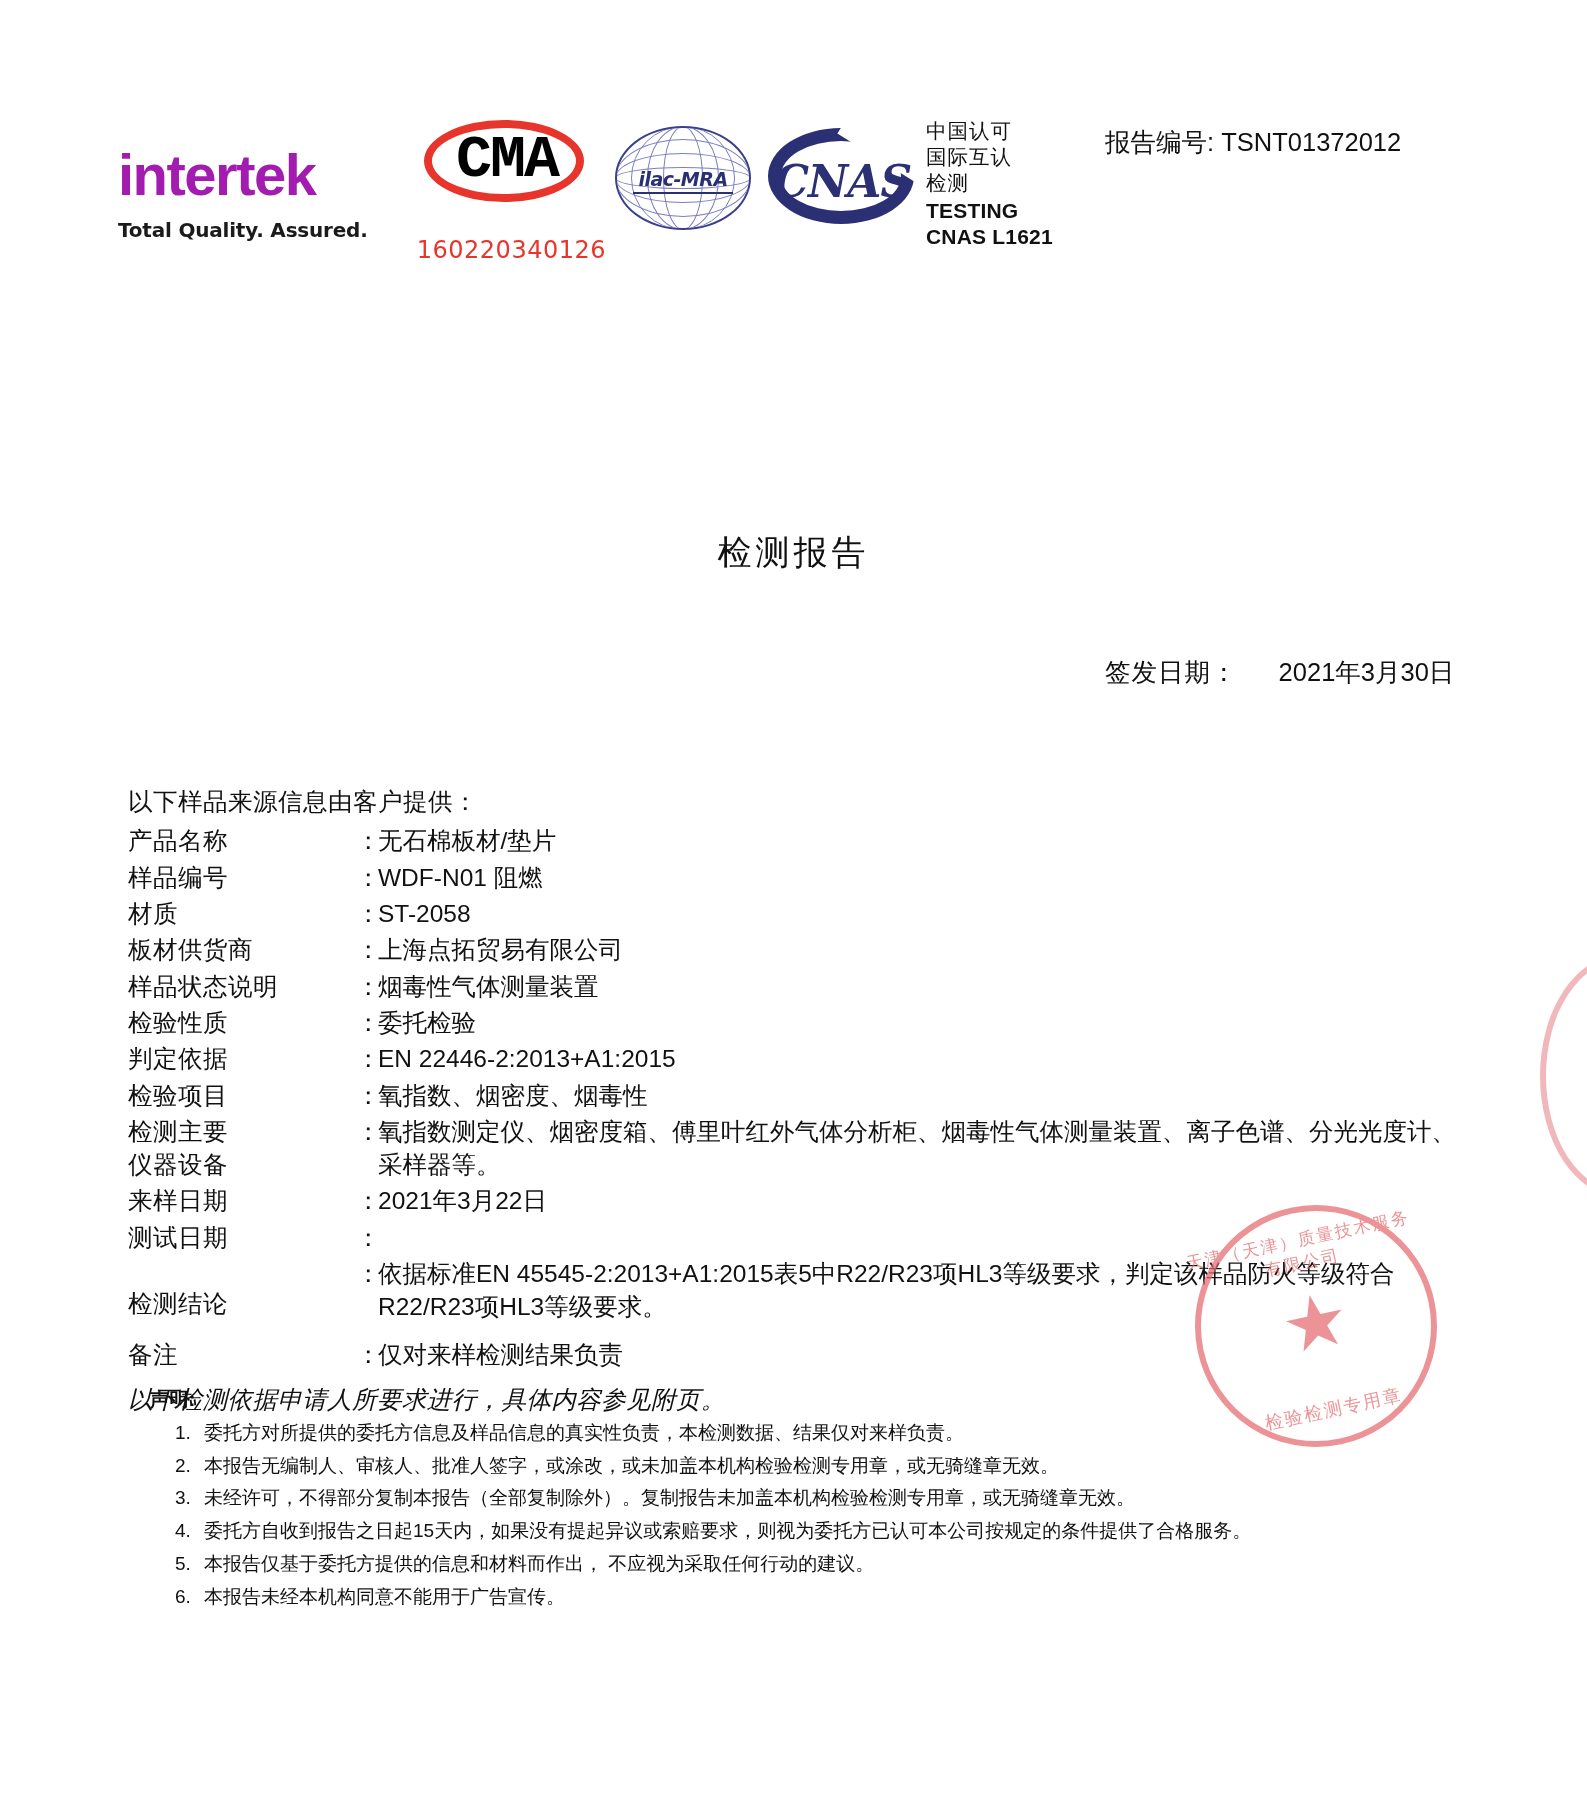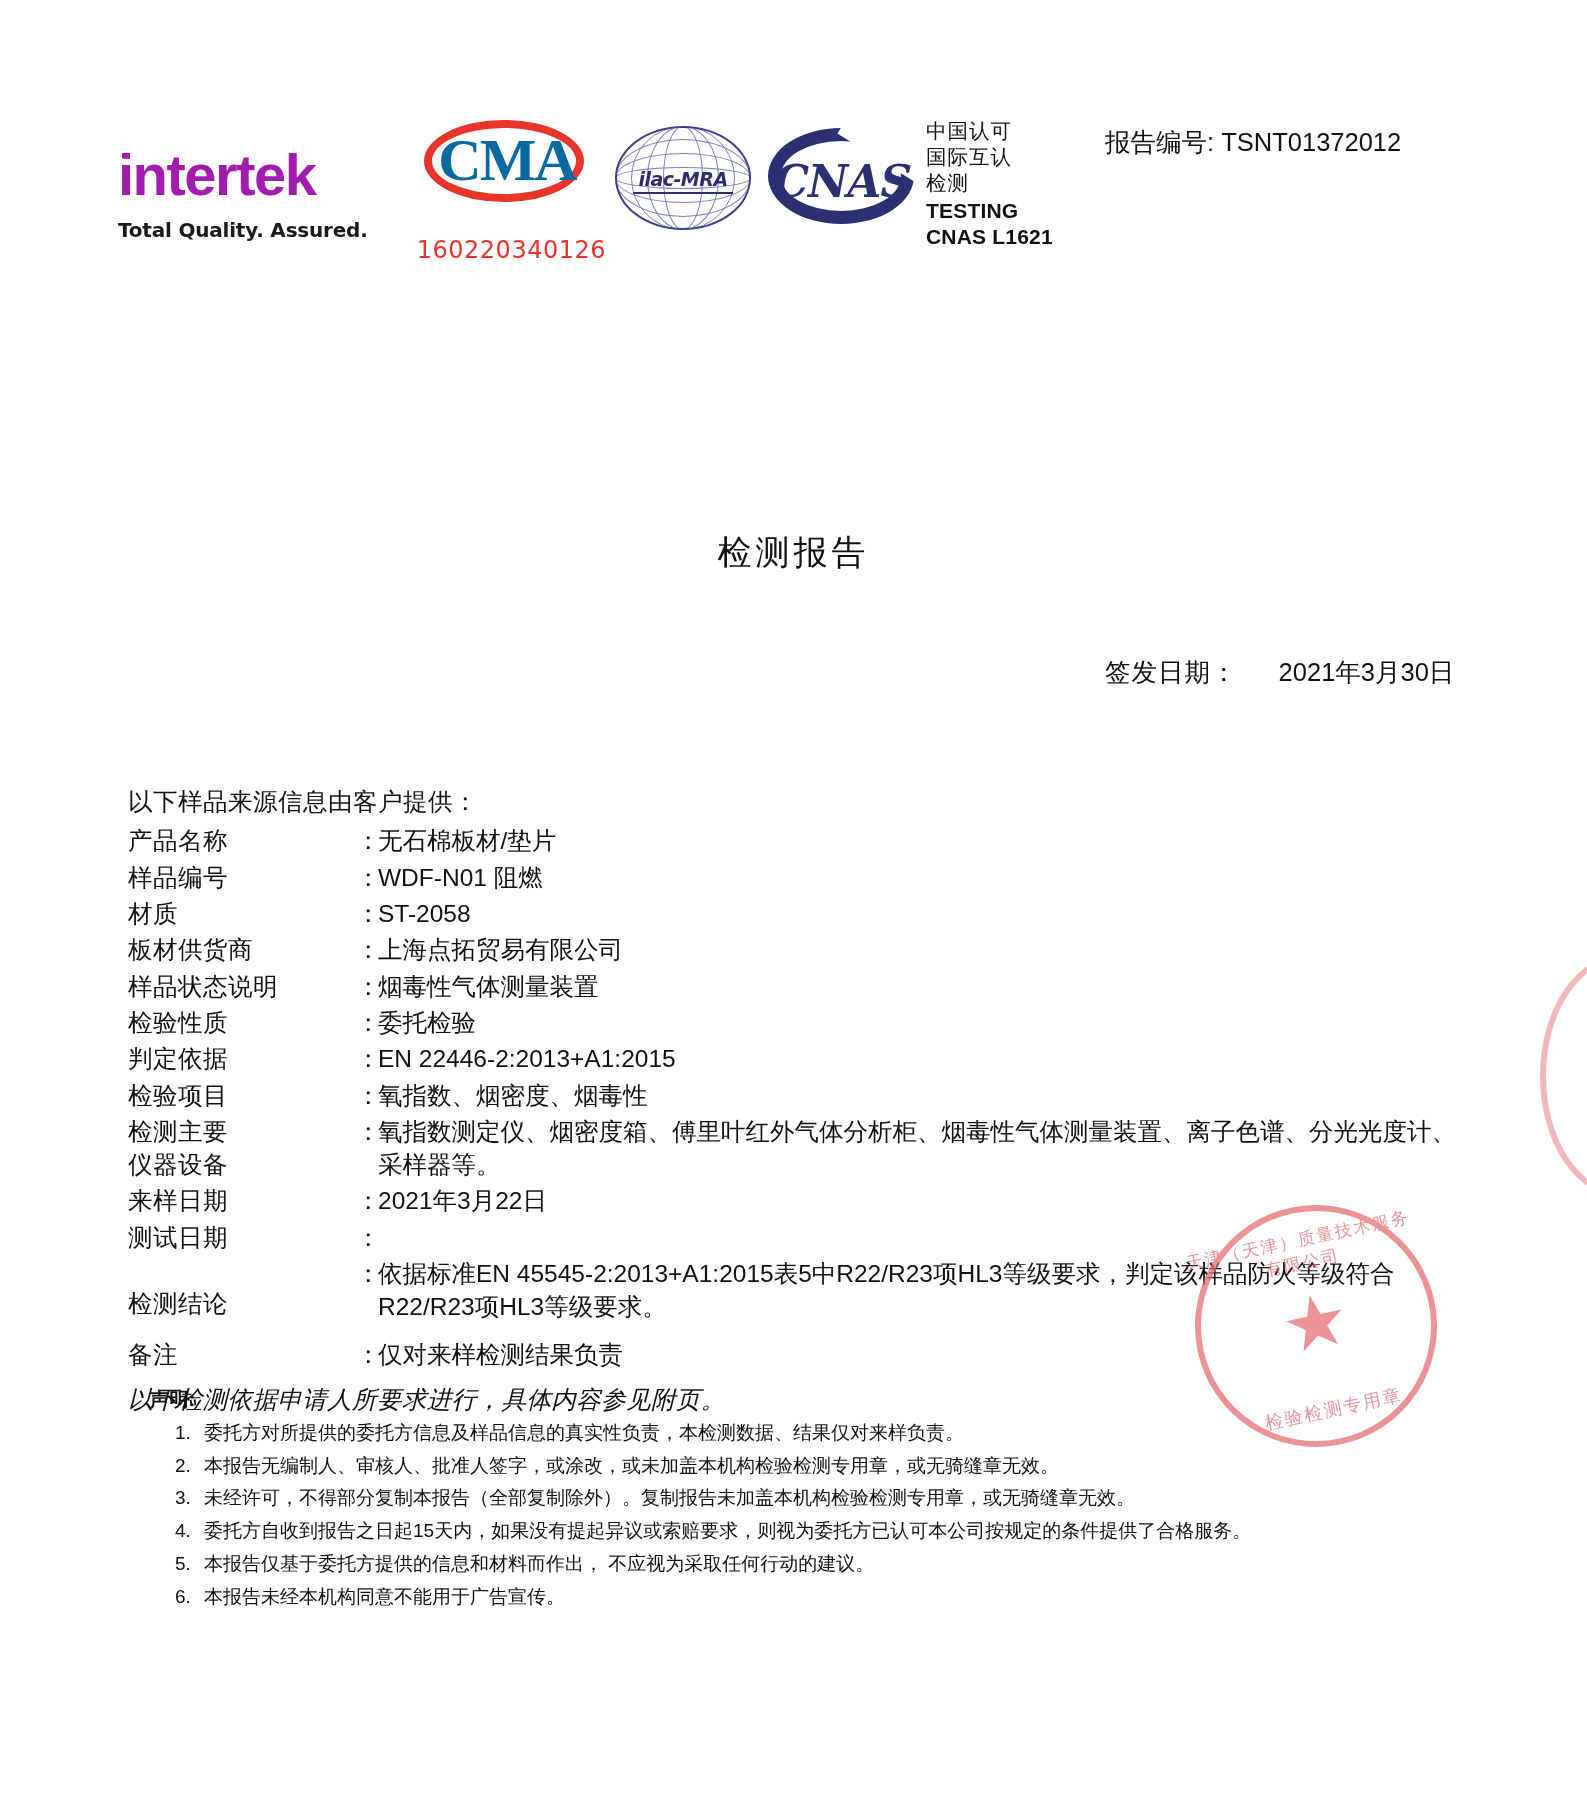--- a/index.html
+++ b/index.html
@@ -70,24 +70,24 @@
     border: 8px solid #e8352b;
     border-radius: 50%;
     box-sizing: border-box;
   }
   .cma-ring .letters {
     position: absolute;
     left: 0; top: 0;
     width: 166px;
     height: 82px;
     line-height: 80px;
-    font-family: Liberation Serif, serif;
+    font-family: Liberation Mono, monospace;
     font-size: 60px;
     font-weight: bold;
-    color: #0369a1;
+    color: #000000;
     letter-spacing: -2px;
     text-align: center;
   }
   .cma-number {
     margin-top: 28px;
     font-family: "DejaVu Sans", sans-serif;
     font-size: 24px;
     color: #e8352b;
     letter-spacing: 0.5px;
     text-align: right;

